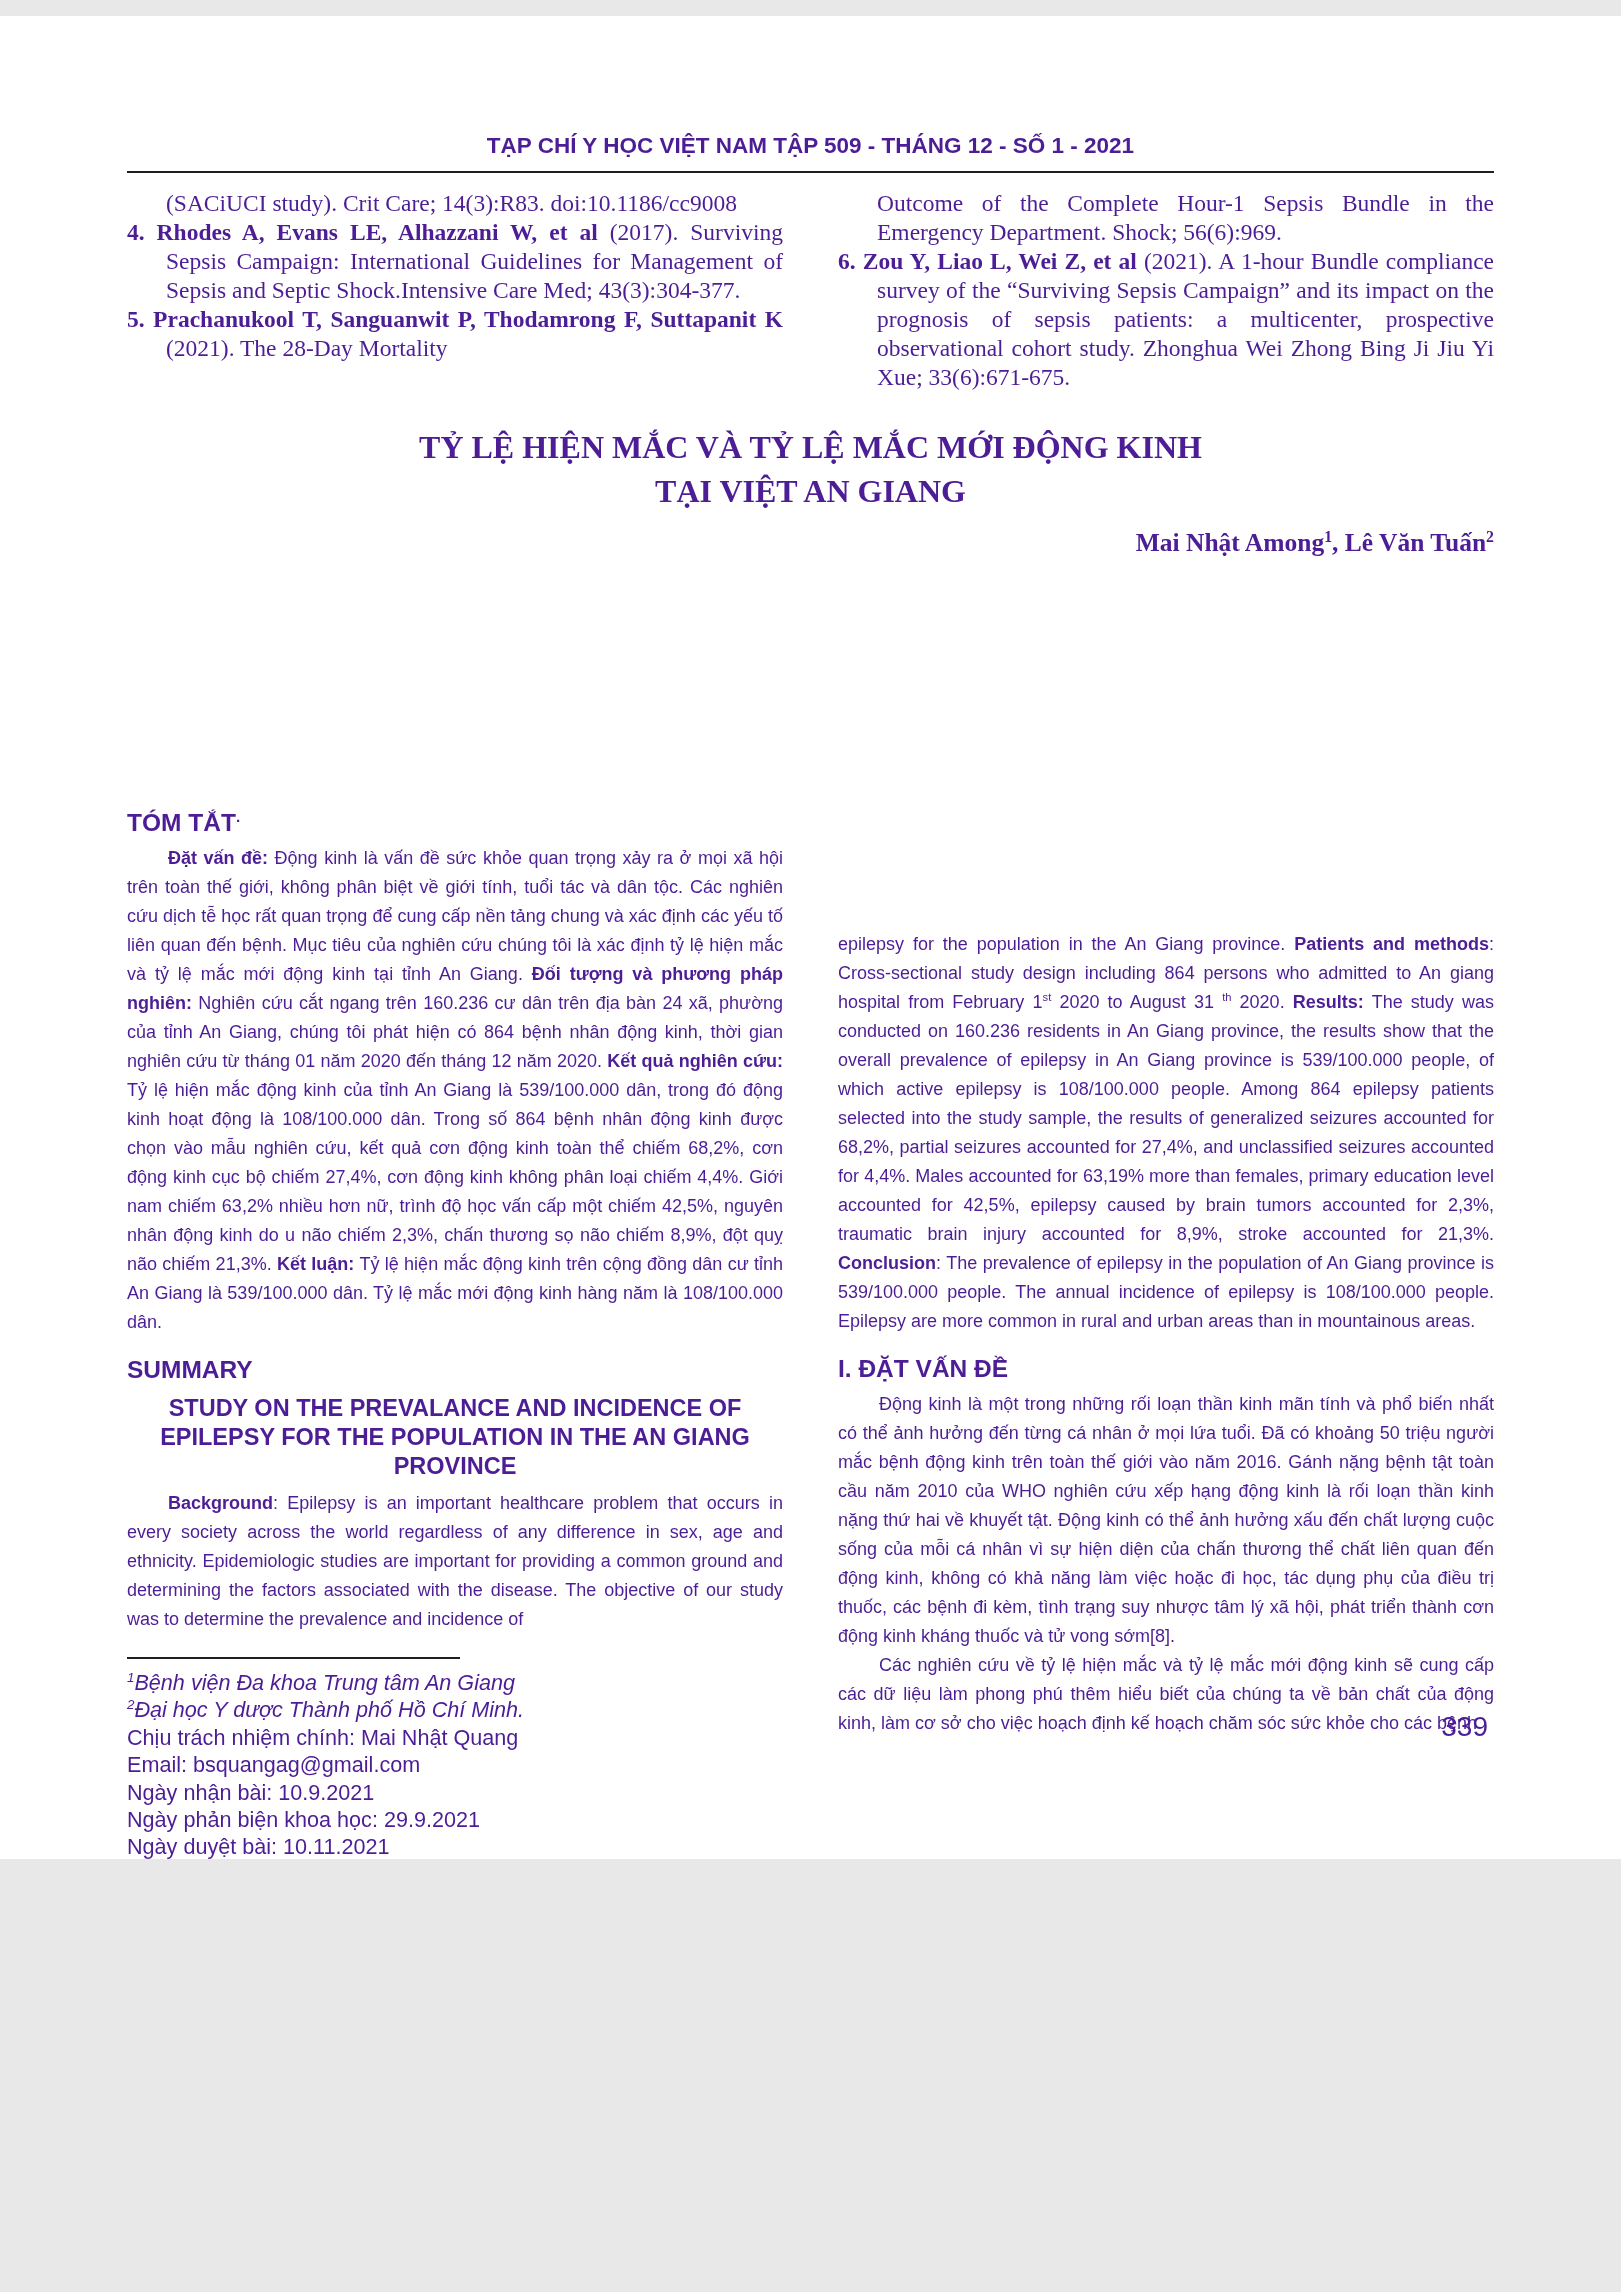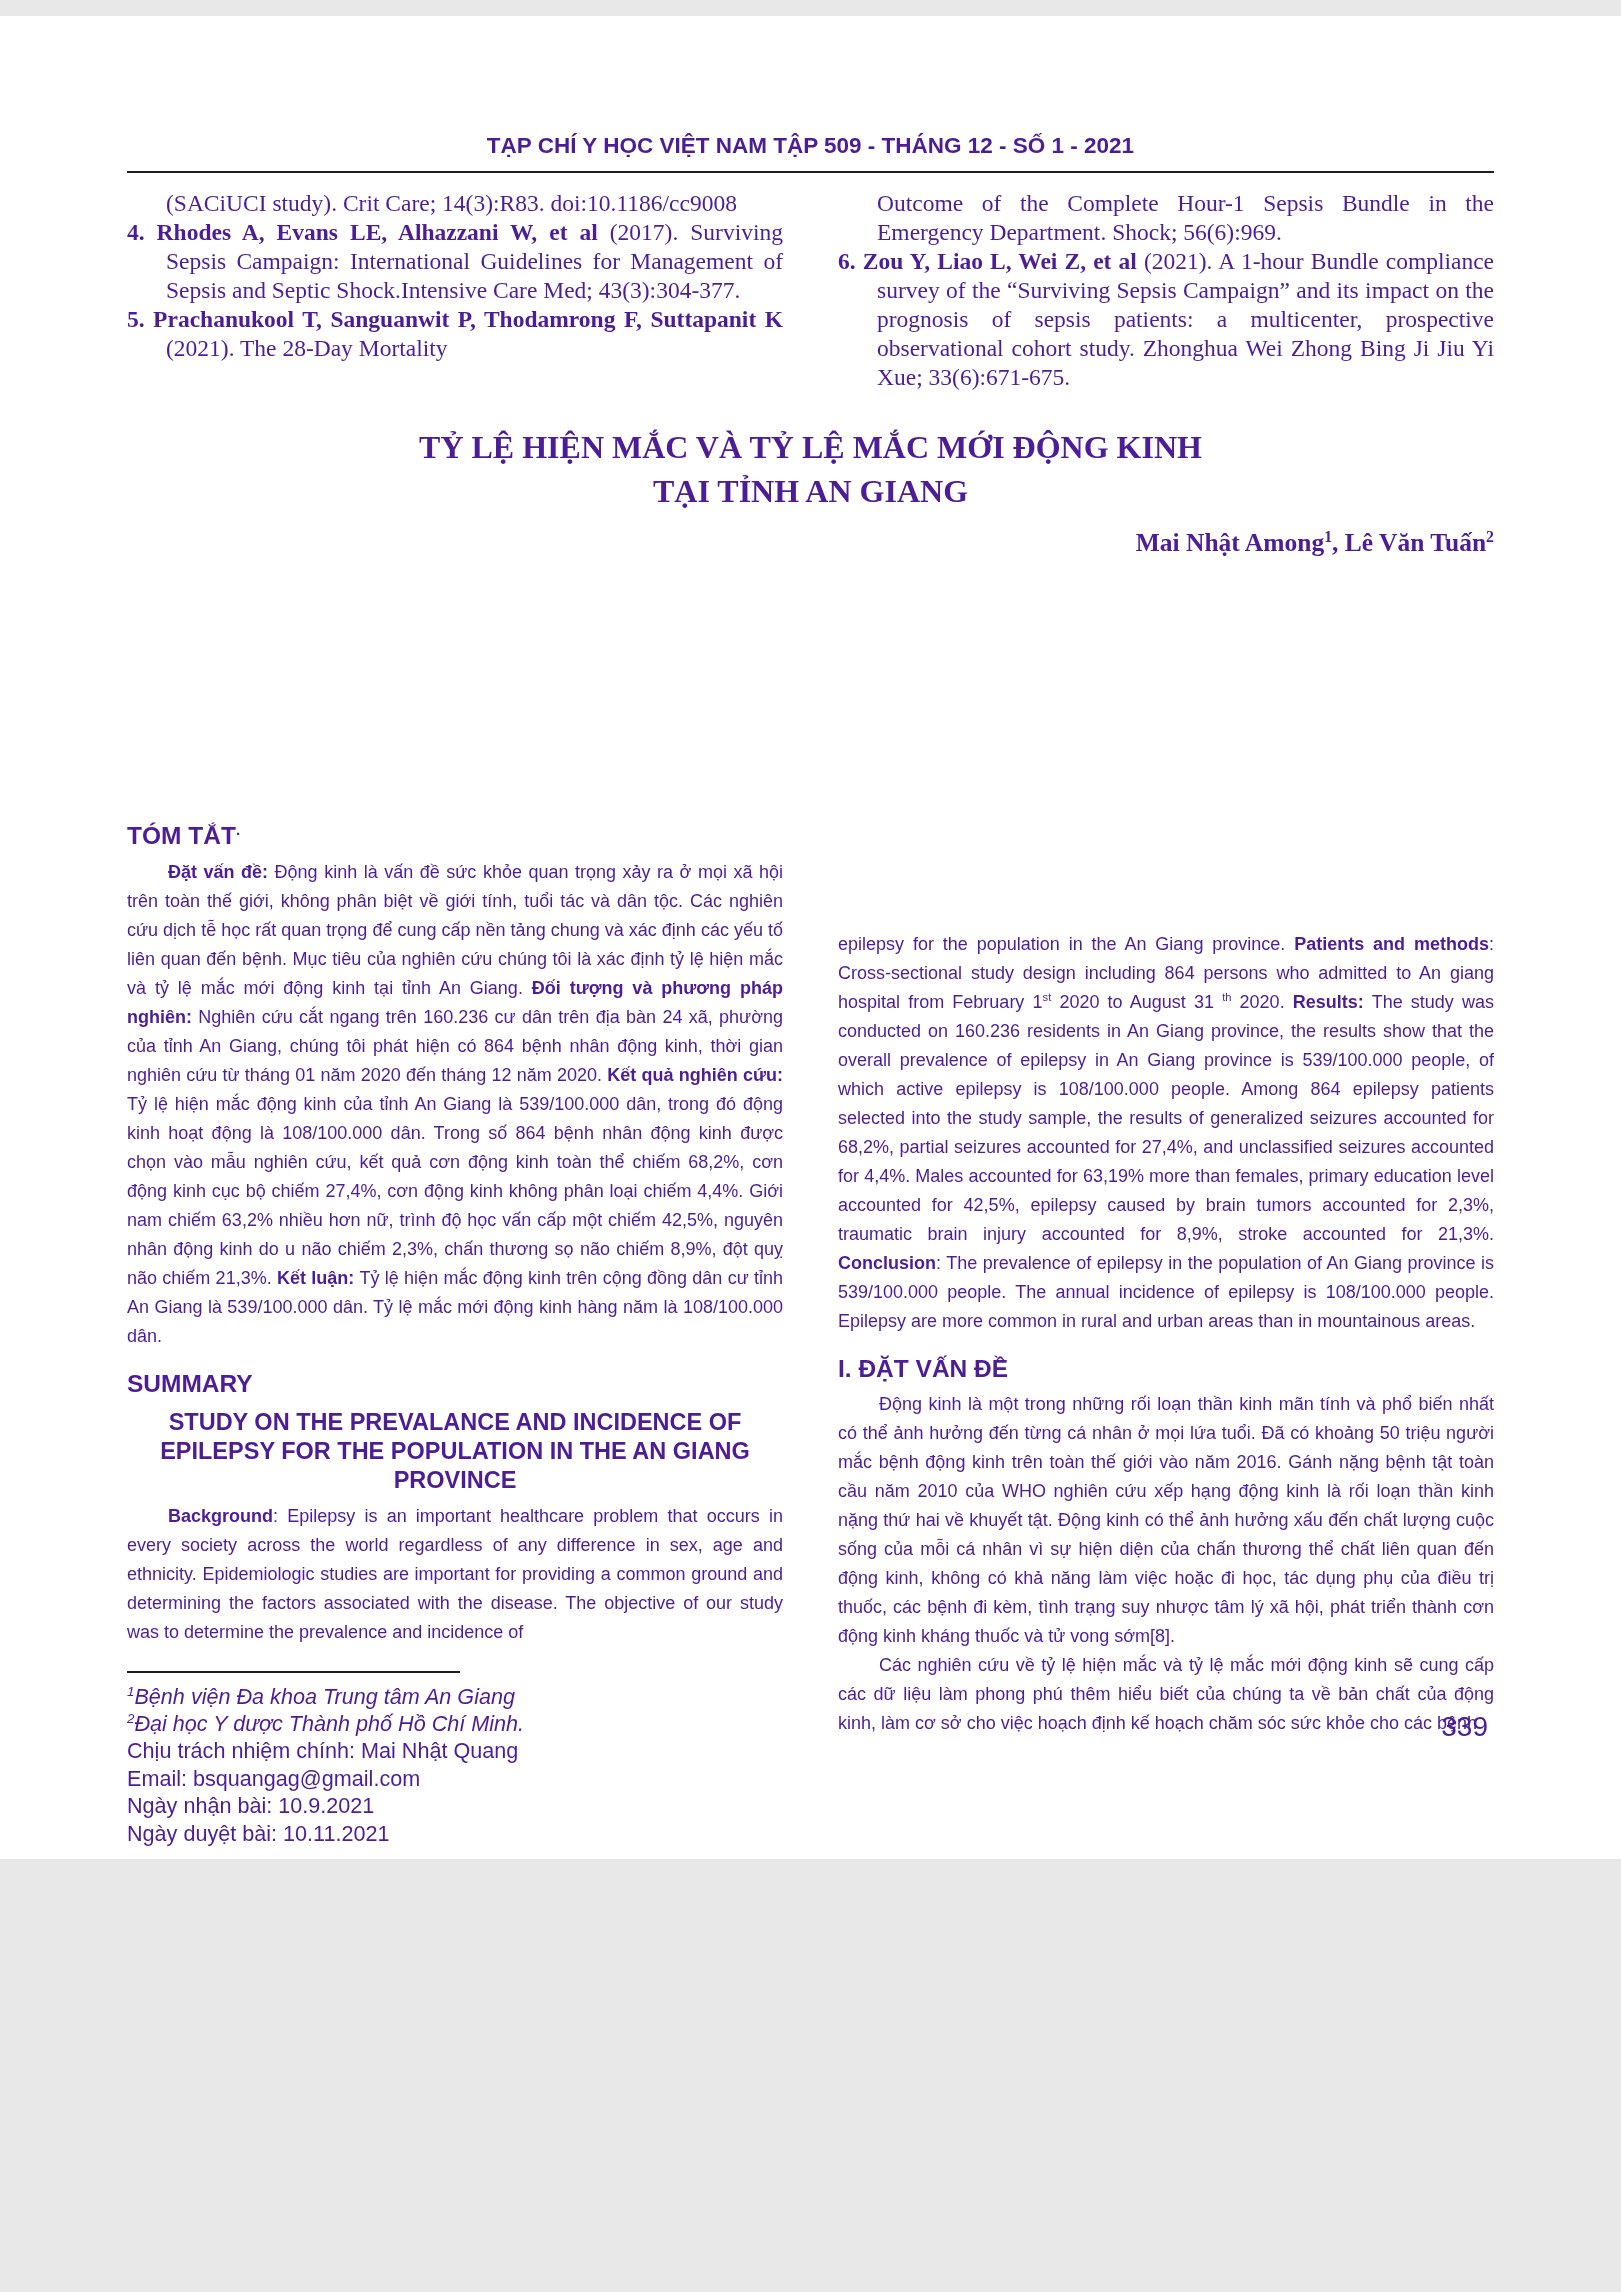--- a/index.html
+++ b/index.html
@@ -91,21 +91,21 @@
       <p class="ref hang"><b>5. Prachanukool T, Sanguanwit P, Thodamrong F, Suttapanit K</b><span> (2021). The 28-Day Mortality</span></p>
     </div>
     <div class="col">
       <p class="ref cont">Outcome of the Complete Hour-1 Sepsis Bundle in the Emergency Department. Shock; 56(6):969.</p>
       <p class="ref hang"><b>6. Zou Y, Liao L, Wei Z, et al</b><span> (2021). A 1-hour Bundle compliance survey of the “Surviving Sepsis Campaign” and its impact on the prognosis of sepsis patients: a multicenter, prospective observational cohort study. Zhonghua Wei Zhong Bing Ji Jiu Yi Xue; 33(6):671-675.</span></p>
     </div>
   </section>
 
   <h1 class="article-title">
     <span class="tl">TỶ LỆ HIỆN MẮC VÀ TỶ LỆ MẮC MỚI ĐỘNG KINH</span>
-    <span class="tl">TẠI TỈNH AN GIANG</span>
+    <span class="tl">TẠI VIỆT AN GIANG</span>
   </h1>
 
   <div class="authors"><span>Mai Nhật Among</span><sup>1</sup><span>, Lê Văn Tuấn</span><sup>2</sup></div>
 
   <section class="main two-col">
 
     <div class="col leftcol">
       <h2 class="h first"><span>TÓM TẮT</span><sup>.</sup></h2>
 
       <p class="para indent"><b>Đặt vấn đề: </b><span>Động kinh là vấn đề sức khỏe quan trọng xảy ra ở mọi xã hội trên toàn thế giới, không phân biệt về giới tính, tuổi tác và dân tộc. Các nghiên cứu dịch tễ học rất quan trọng để cung cấp nền tảng chung và xác định các yếu tố liên quan đến bệnh. Mục tiêu của nghiên cứu chúng tôi là xác định tỷ lệ hiện mắc và tỷ lệ mắc mới động kinh tại tỉnh An Giang. </span><b>Đối tượng và phương pháp nghiên: </b><span>Nghiên cứu cắt ngang trên 160.236 cư dân trên địa bàn 24 xã, phường của tỉnh An Giang, chúng tôi phát hiện có 864 bệnh nhân động kinh, thời gian nghiên cứu từ tháng 01 năm 2020 đến tháng 12 năm 2020. </span><b>Kết quả nghiên cứu: </b><span>Tỷ lệ hiện mắc động kinh của tỉnh An Giang là 539/100.000 dân, trong đó động kinh hoạt động là 108/100.000 dân. Trong số 864 bệnh nhân động kinh được chọn vào mẫu nghiên cứu, kết quả cơn động kinh toàn thể chiếm 68,2%, cơn động kinh cục bộ chiếm 27,4%, cơn động kinh không phân loại chiếm 4,4%. Giới nam chiếm 63,2% nhiều hơn nữ, trình độ học vấn cấp một chiếm 42,5%, nguyên nhân động kinh do u não chiếm 2,3%, chấn thương sọ não chiếm 8,9%, đột quỵ não chiếm 21,3%. </span><b>Kết luận: </b><span>Tỷ lệ hiện mắc động kinh trên cộng đồng dân cư tỉnh An Giang là 539/100.000 dân. Tỷ lệ mắc mới động kinh hàng năm là 108/100.000 dân.</span></p>
@@ -115,20 +115,21 @@
 
       <p class="para indent"><b>Background</b><span>: Epilepsy is an important healthcare problem that occurs in every society across the world regardless of any difference in sex, age and ethnicity. Epidemiologic studies are important for providing a common ground and determining the factors associated with the disease. The objective of our study was to determine the prevalence and incidence of</span></p>
 
       <div class="footnote-block">
         <div class="fn-rule"></div>
         <p class="fn it"><sup>1</sup><span>Bệnh viện Đa khoa Trung tâm An Giang</span></p>
         <p class="fn it"><sup>2</sup><span>Đại học Y dược Thành phố Hồ Chí Minh.</span></p>
         <p class="fn">Chịu trách nhiệm chính: Mai Nhật Quang</p>
         <p class="fn">Email: bsquangag@gmail.com</p>
         <p class="fn">Ngày nhận bài: 10.9.2021</p>
+        <p class="fn">Ngày phản biện khoa học: 29.9.2021</p>
         <p class="fn">Ngày duyệt bài: 10.11.2021</p>
       </div>
     </div>
 
     <div class="col rightcol">
       <p class="para"><span>epilepsy for the population in the An Giang province. </span><b>Patients and methods</b><span>: Cross-sectional study design including 864 persons who admitted to An giang hospital from February 1</span><sup>st</sup><span> 2020 to August 31 </span><sup>th</sup><span> 2020. </span><b>Results:</b><span> The study was conducted on 160.236 residents in An Giang province, the results show that the overall prevalence of epilepsy in An Giang province is 539/100.000 people, of which active epilepsy is 108/100.000 people. Among 864 epilepsy patients selected into the study sample, the results of generalized seizures accounted for 68,2%, partial seizures accounted for 27,4%, and unclassified seizures accounted for 4,4%. Males accounted for 63,19% more than females, primary education level accounted for 42,5%, epilepsy caused by brain tumors accounted for 2,3%, traumatic brain injury accounted for 8,9%, stroke accounted for 21,3%. </span><b>Conclusion</b><span>: The prevalence of epilepsy in the population of An Giang province is 539/100.000 people. The annual incidence of epilepsy is 108/100.000 people. Epilepsy are more common in rural and urban areas than in mountainous areas.</span></p>
 
       <h2 class="h">I. ĐẶT VẤN ĐỀ</h2>
       <p class="para indent">Động kinh là một trong những rối loạn thần kinh mãn tính và phổ biến nhất có thể ảnh hưởng đến từng cá nhân ở mọi lứa tuổi. Đã có khoảng 50 triệu người mắc bệnh động kinh trên toàn thế giới vào năm 2016. Gánh nặng bệnh tật toàn cầu năm 2010 của WHO nghiên cứu xếp hạng động kinh là rối loạn thần kinh nặng thứ hai về khuyết tật. Động kinh có thể ảnh hưởng xấu đến chất lượng cuộc sống của mỗi cá nhân vì sự hiện diện của chấn thương thể chất liên quan đến động kinh, không có khả năng làm việc hoặc đi học, tác dụng phụ của điều trị thuốc, các bệnh đi kèm, tình trạng suy nhược tâm lý xã hội, phát triển thành cơn động kinh kháng thuốc và tử vong sớm[8].</p>
       <p class="para indent">Các nghiên cứu về tỷ lệ hiện mắc và tỷ lệ mắc mới động kinh sẽ cung cấp các dữ liệu làm phong phú thêm hiểu biết của chúng ta về bản chất của động kinh, làm cơ sở cho việc hoạch định kế hoạch chăm sóc sức khỏe cho các bệnh</p>

